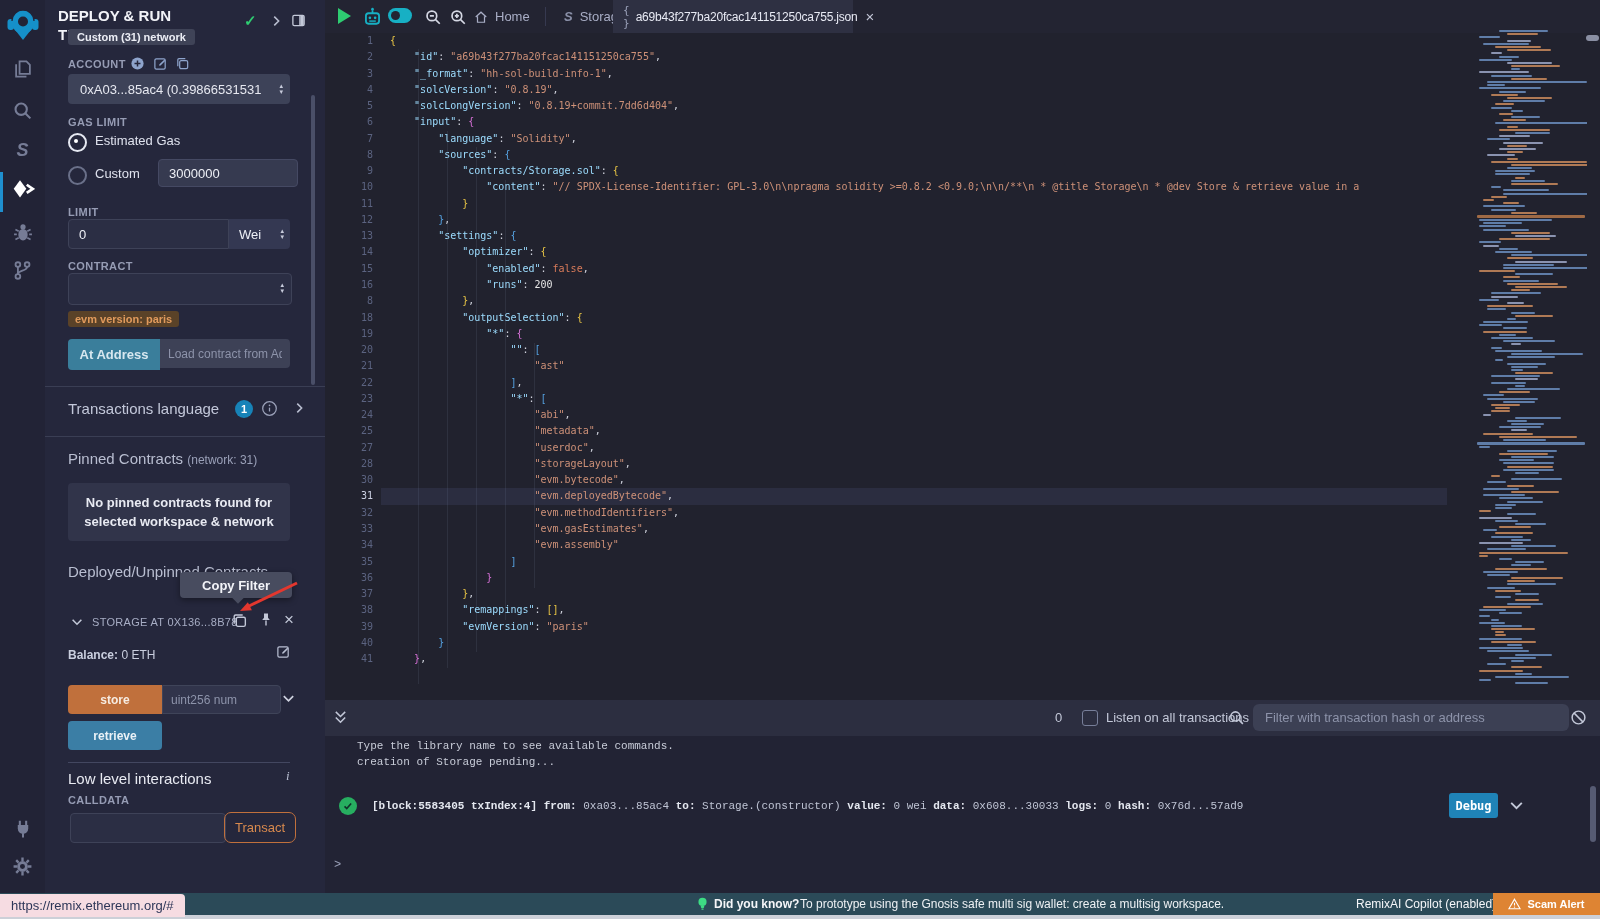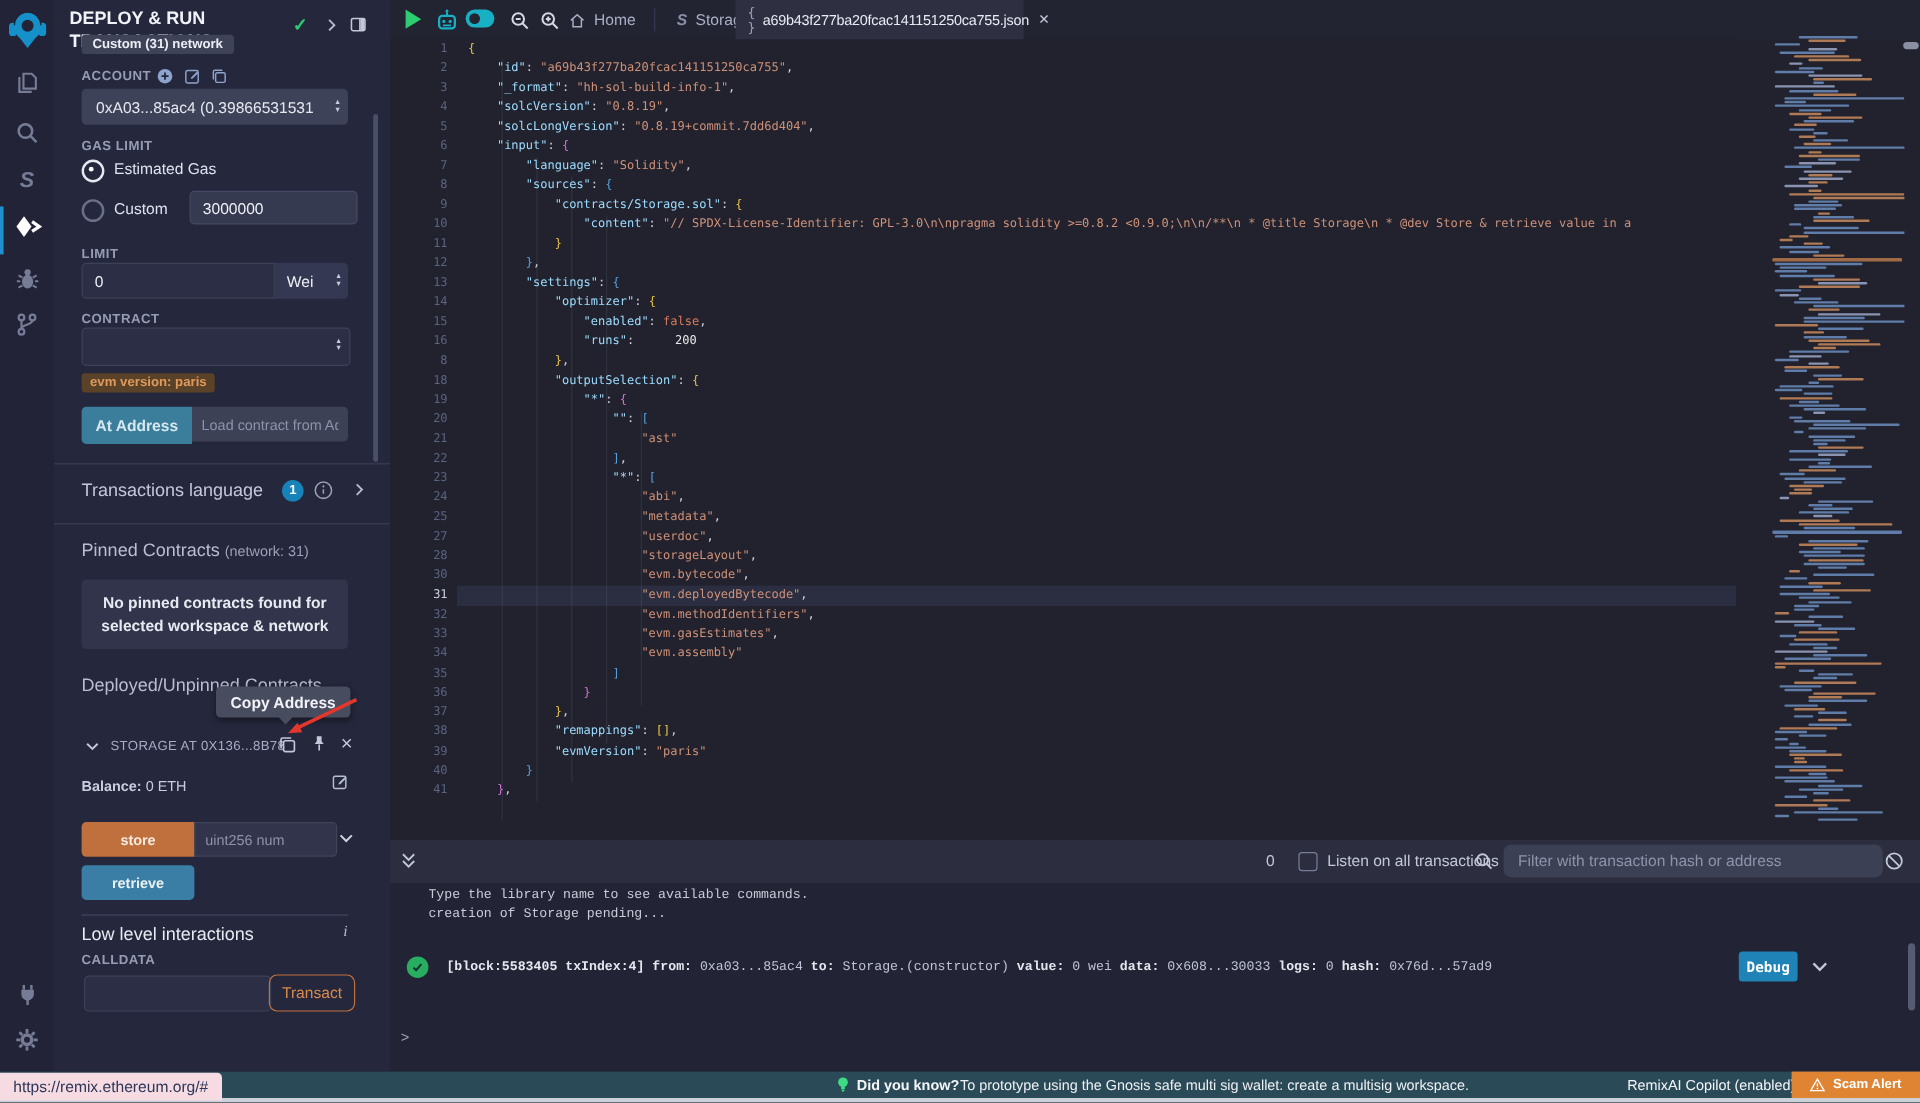--- a/index.html
+++ b/index.html
@@ -12,21 +12,21 @@
   input{font-family:"Liberation Sans",sans-serif;outline:none;}
   input::placeholder{color:#8d93aa;}
   
   .cl{display:flex;height:16.27px;line-height:16.27px;font-family:"DejaVu Sans Mono",monospace;font-size:10px;}
   .cl .ln{flex:0 0 48px;text-align:right;color:#5b6380;}
   .cl .lc{white-space:pre;margin-left:17px;color:#cfd2dc;}
   .cl.cur{background:linear-gradient(to right,transparent 56px,#2b2d40 56px);}
   .cl.cur .ln{color:#ccd1e2;}
   .tk-k{color:#9cdcfe;}.tk-s{color:#ce9178;}.tk-p{color:#cfd2dc;}
   .tk-b1{color:#e8c545;}.tk-b2{color:#d670d6;}.tk-b3{color:#55a1e0;}
-  .tk-f{color:#d97b5a;}.tk-num{color:#e6e6e6;margin-left:28px;}
+  .tk-f{color:#d97b5a;}.tk-num{color:#e6e6e6;}
   .guide{position:absolute;width:1px;background:rgba(130,140,170,.14);}
   .mrow{height:2px;margin-bottom:1.2px;border-radius:1px;}
   .stepper{display:flex;flex-direction:column;line-height:6px;font-size:7px;color:#c7cbdb;}
   .railic{position:absolute;left:0;width:45px;display:flex;justify-content:center;color:#767c96;}
   .mono{font-family:Liberation Mono, monospace;}
 </style>
 </head>
 <body>
 
 <div id="app">
@@ -216,21 +216,21 @@
       </div>
     <div class="abs" style="left:213px;top:612px;color:#c3c8d8;">
       <svg width="16" height="16" viewBox="0 0 16 16" fill="currentColor">
         <path d="M6 1.5h4v4.2l1.8 2.3H4.2L6 5.7z"></path>
           <path d="M8 8.5v5" stroke="currentColor" stroke-width="1.4"></path>
         </svg>
       </div>
     <div class="abs" style="left:239px;top:610px;color:#c3c8d8;font-size:17px;">×</div>
 
     <div class="abs" style="left:135px;top:572px;width:112px;height:26px;background:#484c5f;border-radius:4px;box-shadow:0 2px 6px rgba(0,0,0,.4);display:flex;align-items:center;justify-content:center;">
-      <span style="font-size:13px;font-weight:600;color:#f2f3f8;">Copy Address</span>
+      <span style="font-size:13px;font-weight:600;color:#f2f3f8;">Copy Filter</span>
       <div style="position:absolute;left:54px;bottom:-4px;width:8px;height:8px;background:#484c5f;transform:rotate(45deg);"></div>
     </div>
     <svg class="abs" style="left:185px;top:578px;" width="80" height="40" viewBox="0 0 80 40">
       <path d="M67 5L17 29" stroke="#e3372e" stroke-width="3" fill="none"></path>
       <polygon points="10,33 21.9,32.2 17.9,24.2" fill="#e3372e"></polygon>
     </svg>
 
     <span class="abs" style="left:23px;top:648px;font-size:12px;color:#c9cede;">
       <b>Balance:</b> <span>0 ETH</span></span>
     <div class="abs" style="left:231px;top:644px;color:#b9bfd2;">

